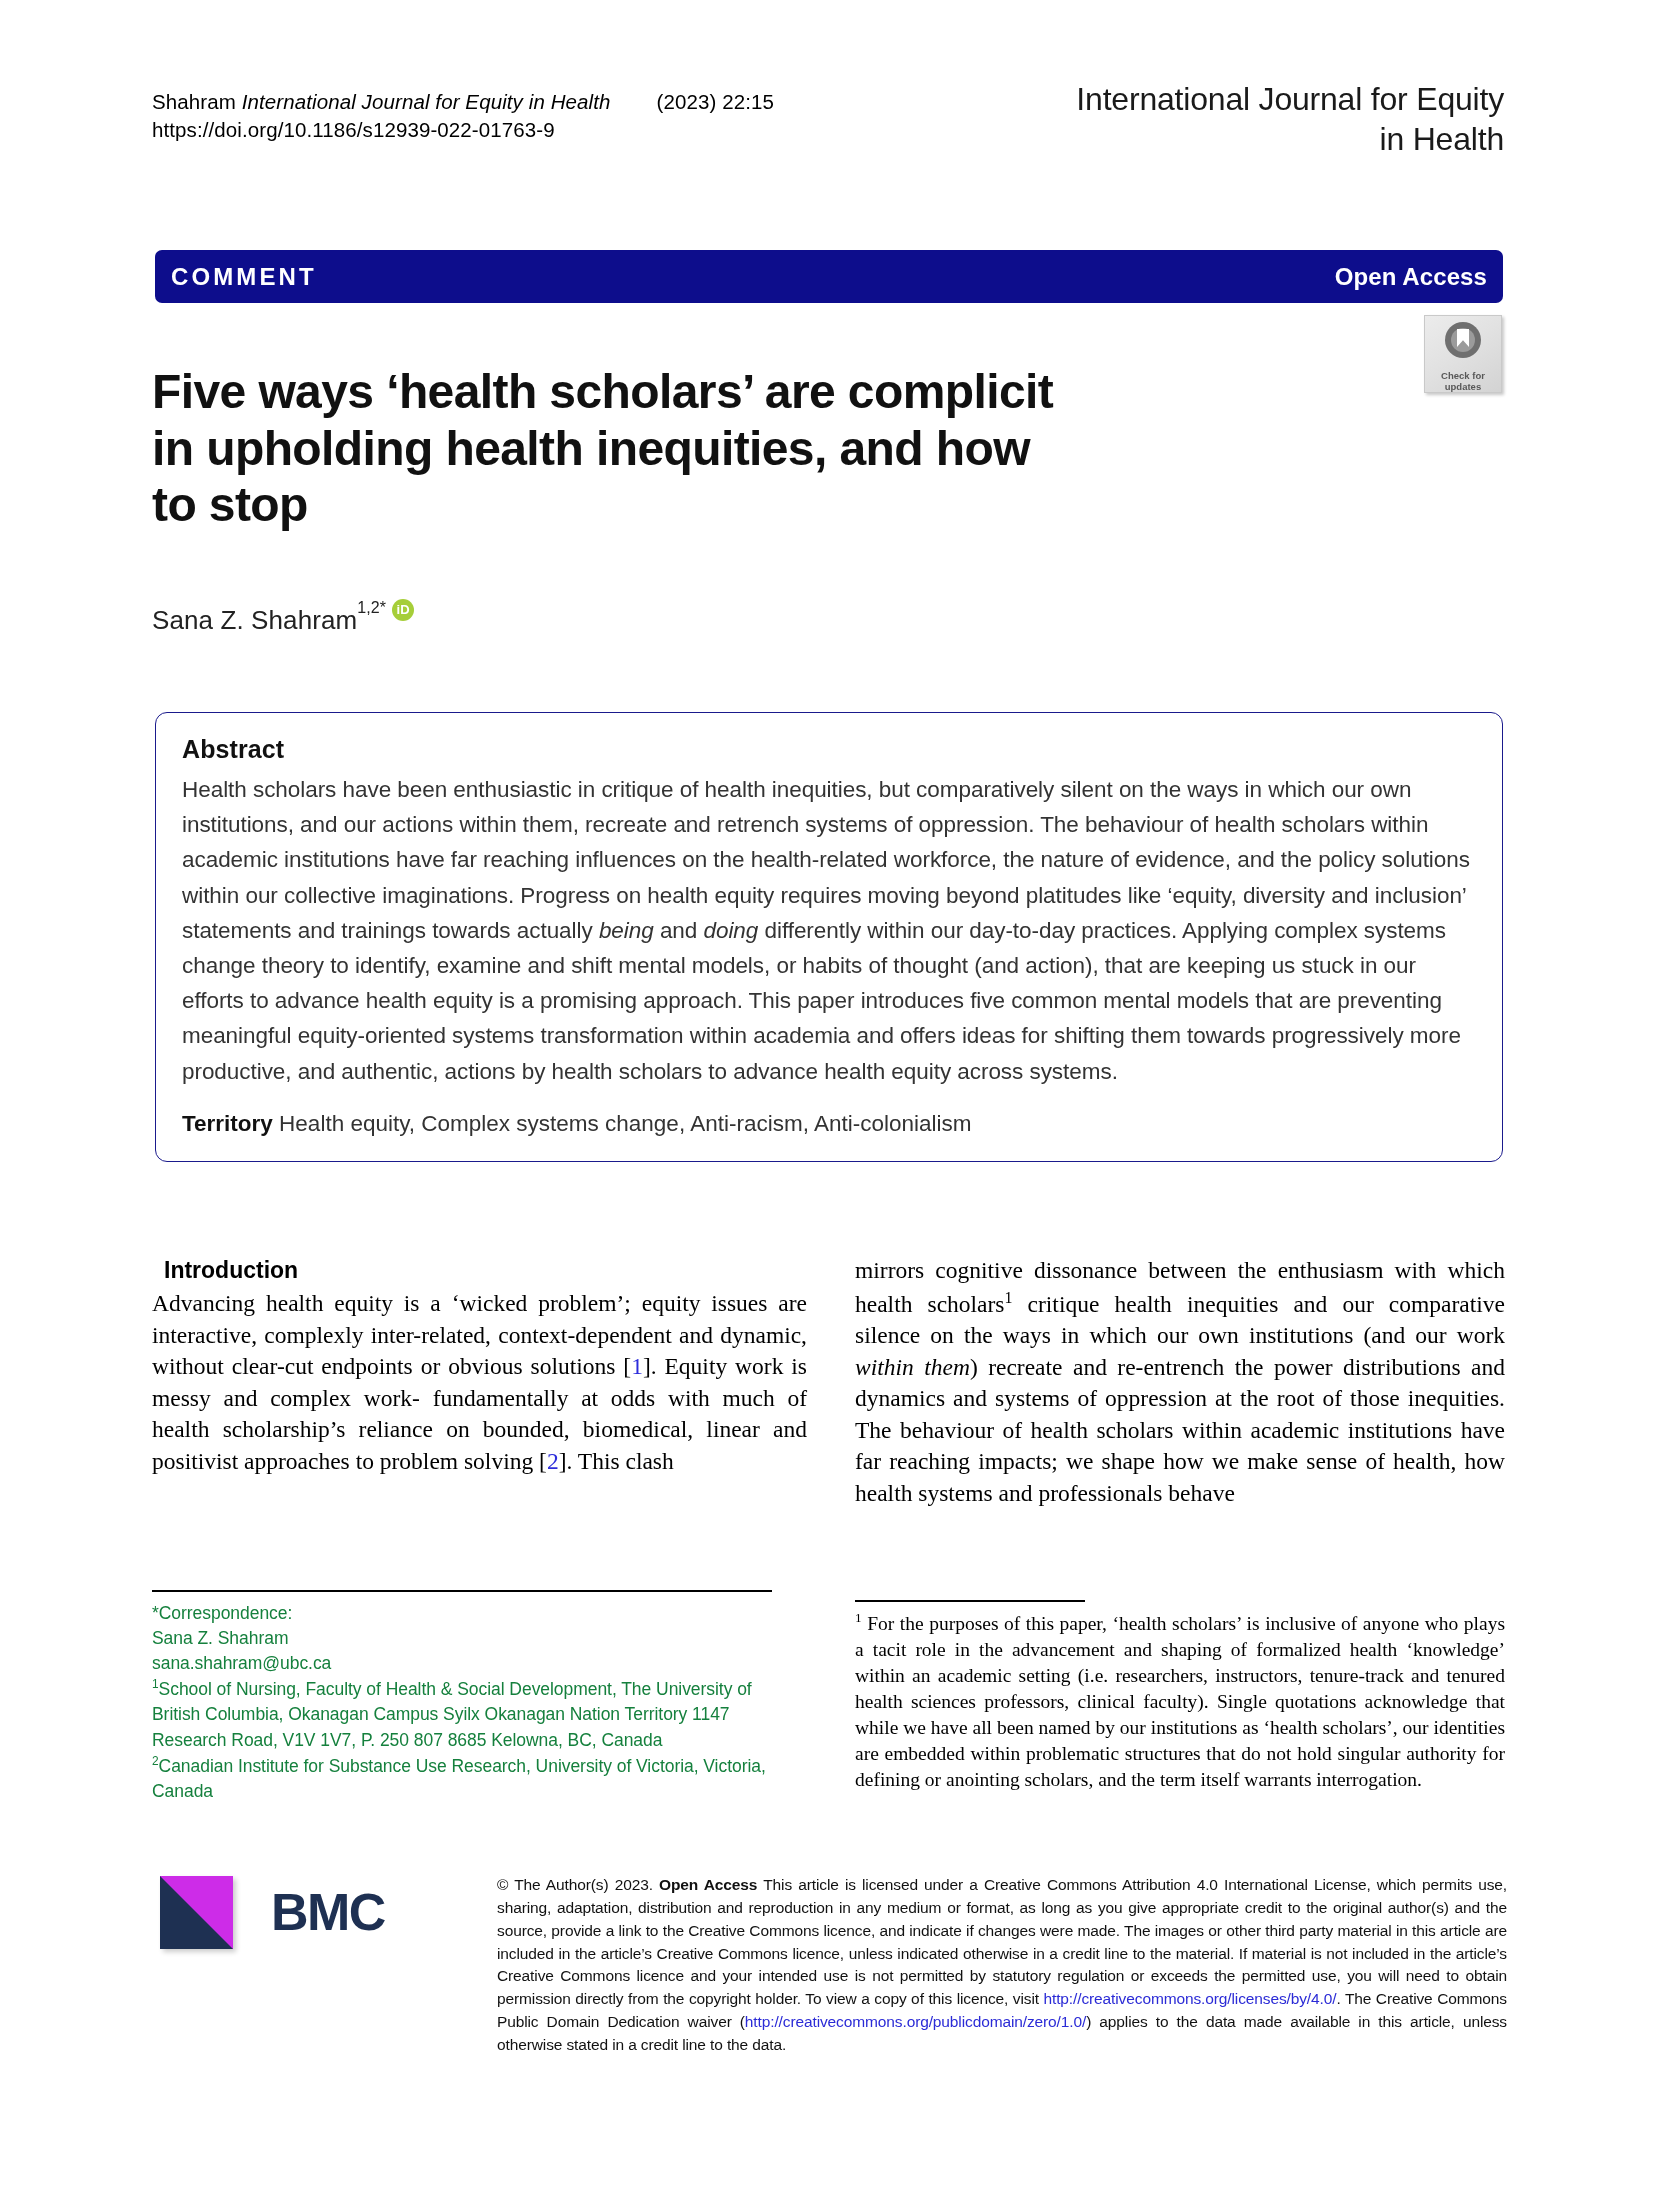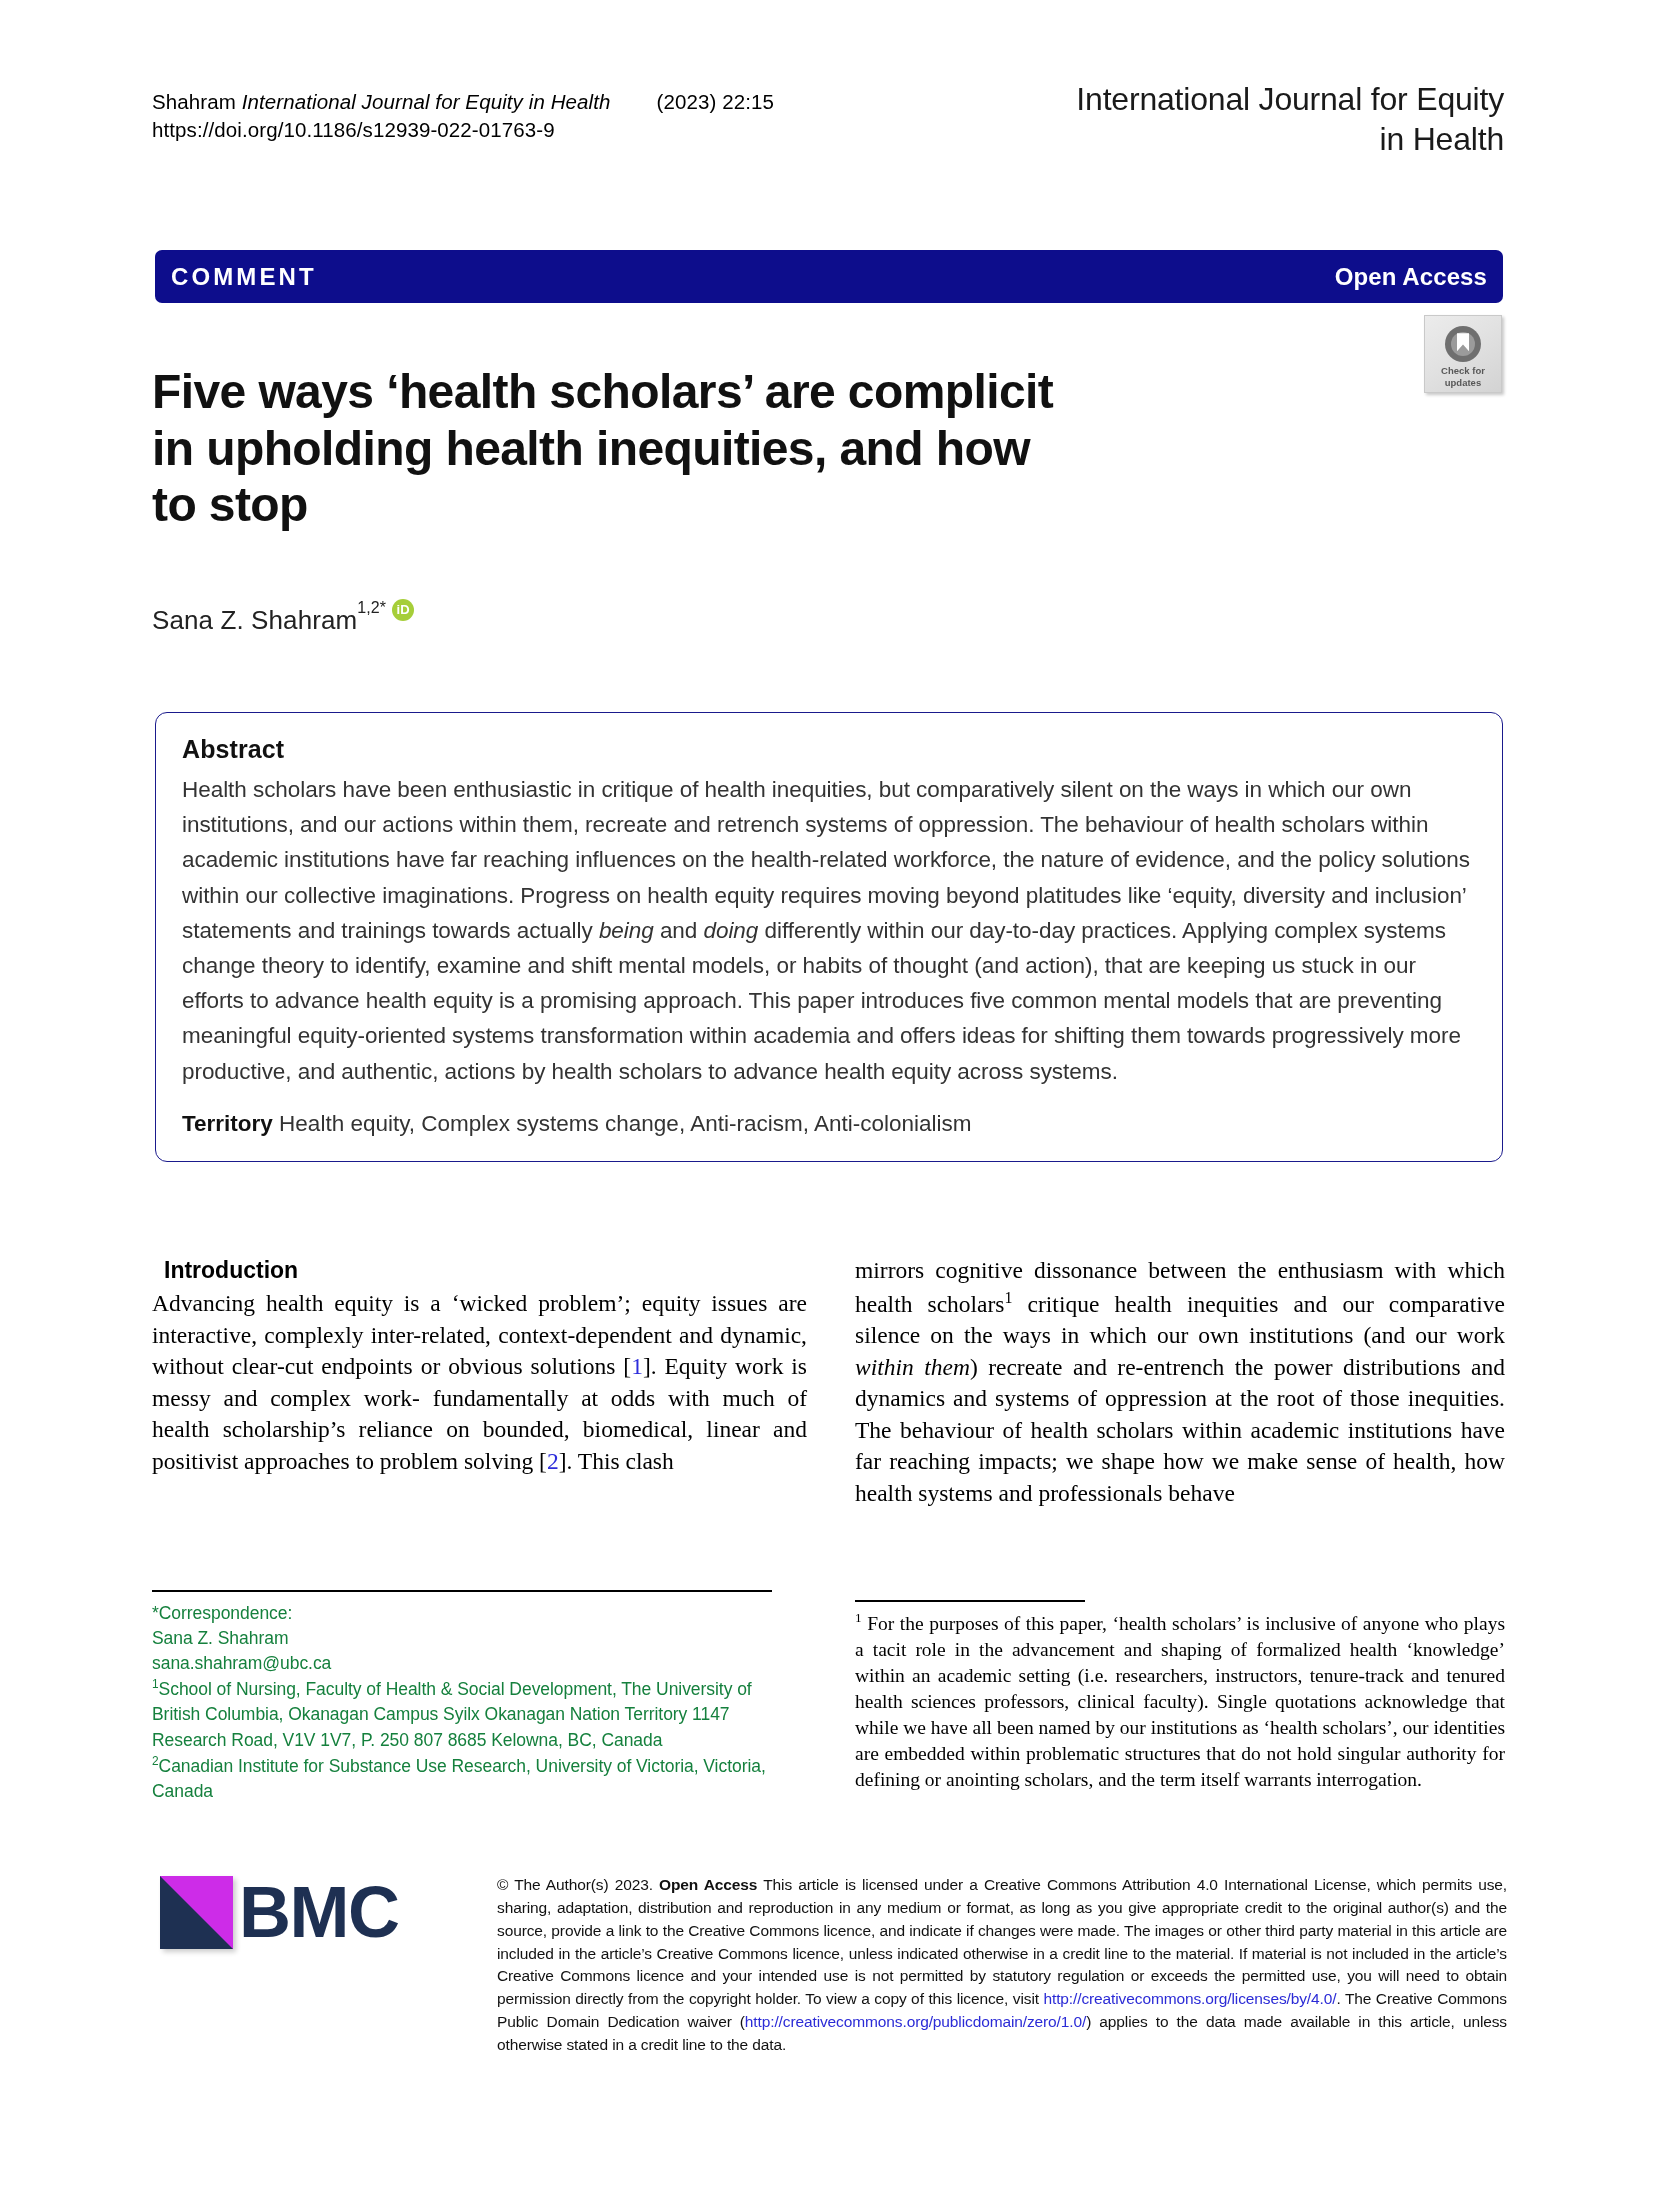--- a/index.html
+++ b/index.html
@@ -101,21 +101,21 @@
     left: 1424px;
     top: 315px;
     width: 78px;
     height: 78px;
     background: linear-gradient(145deg,#ececec 0%,#e2e2e2 45%,#d3d3d3 100%);
     border: 1px solid #c9c9c9;
     box-shadow: 2px 2px 3px rgba(0,0,0,0.22);
     display: flex;
     flex-direction: column;
     align-items: center;
-    justify-content: center;
+    justify-content: space-between;
     padding-top: 6px;
     box-sizing: border-box;
   }
   .crossmark-ring {
     width: 36px;
     height: 36px;
     border-radius: 50%;
     background: #6f6f6f;
     position: relative;
   }
@@ -289,23 +289,23 @@
     align-items: center;
   }
   .bmc-square {
     width: 73px;
     height: 73px;
     background:
       linear-gradient(to top right, #1e3052 0%, #1e3052 49.6%, #cd2ce8 50.4%, #cd2ce8 100%);
     box-shadow: 3px 3px 5px rgba(0,0,0,0.2);
   }
   .bmc-word {
-    margin-left: 6px;
+    margin-left: 38px;
     font-family: "Liberation Sans", sans-serif;
-    font-size: 72px;
+    font-size: 52px;
     font-weight: bold;
     color: #1e3052;
     letter-spacing: -1.5px;
     line-height: 0.82;
   }
   .license {
     position: absolute;
     left: 497px;
     top: 1874px;
     width: 1010px;

